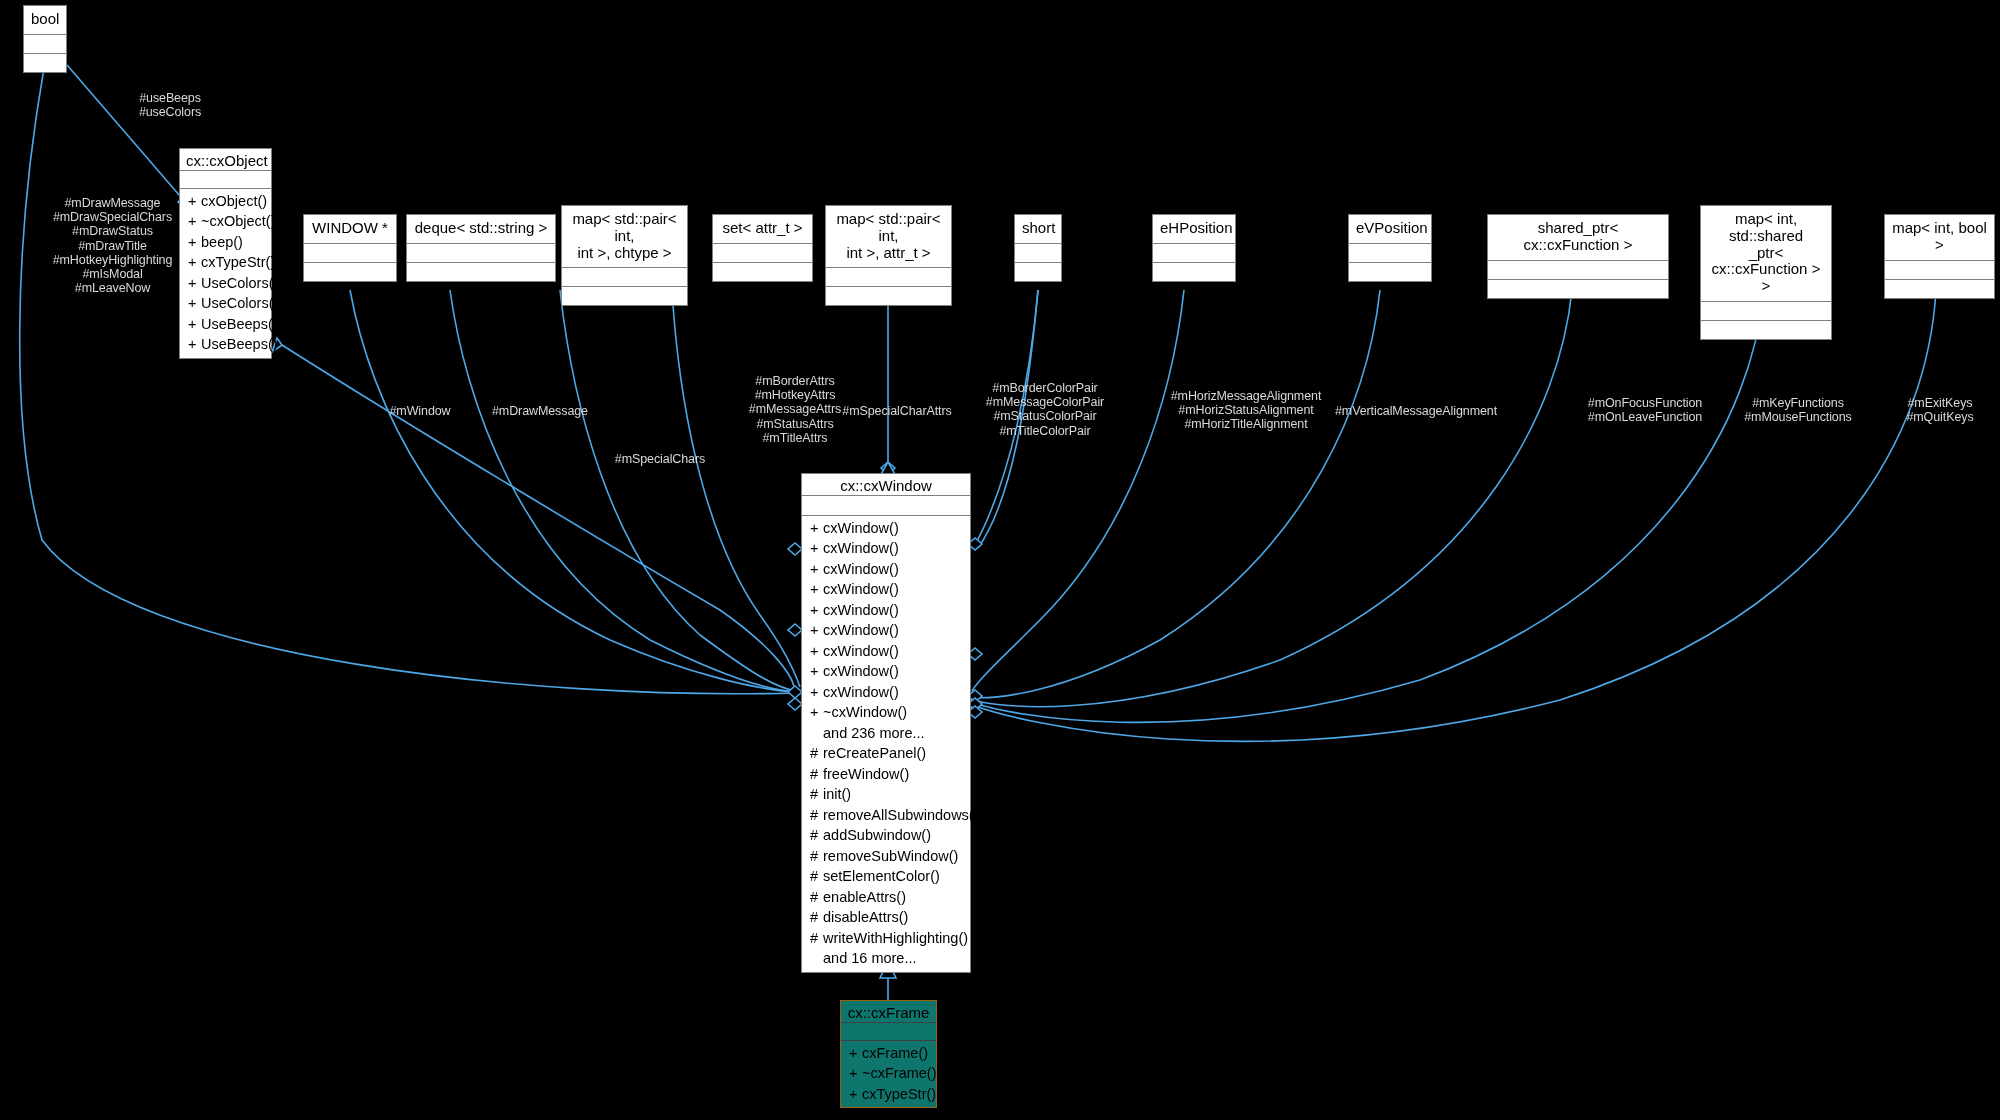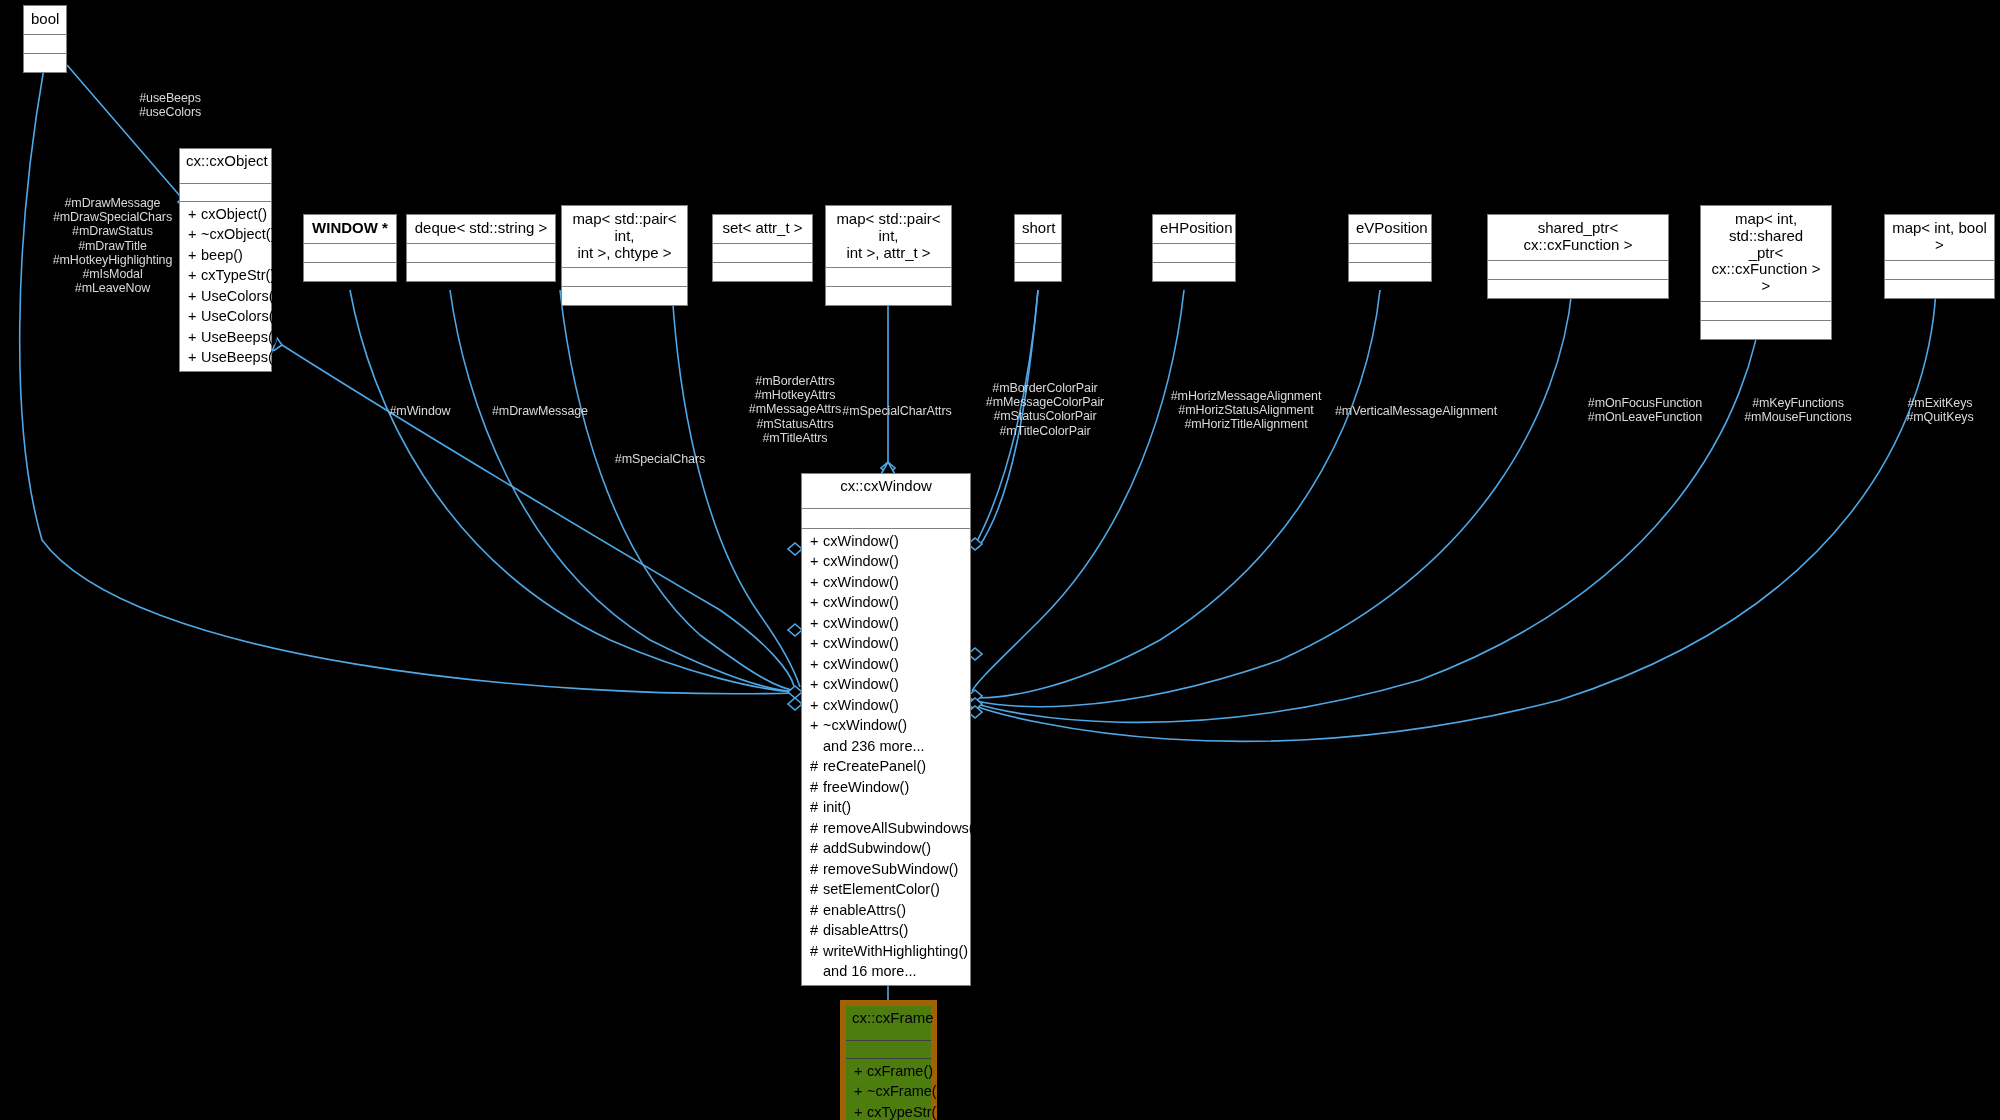--- a/index.html
+++ b/index.html
@@ -32,21 +32,21 @@
     box-sizing: border-box;
     background: #ffffff;
     border: 1px solid #808080;
     color: #000000;
     z-index: 5;
   }
   .umlbox .title {
     text-align: center;
     font-size: 15px;
     line-height: 1.12;
-    padding: 4px 6px 13px 6px;
+    padding: 4px 6px 0 6px;
     border-bottom: 1px solid #808080;
     white-space: pre-line;
   }
   .umlbox .attrs {
     border-bottom: 1px solid #808080;
     min-height: 17px;
   }
   .umlbox .attrs.tall { min-height: 19px; }
   .umlbox .ops {
     padding: 2px 0 3px 0;
@@ -68,22 +68,22 @@
   
   .typebox .title { padding: 5px 7px 6px 7px; }
   .typebox .c2, .typebox .c3 {
     height: 18px;
     border-bottom: 1px solid #808080;
   }
   .typebox .c3 { border-bottom: none; }
 
   
   .umlbox.current {
-    background: #4d7c0f;
-    border: 6px solid #a16207;
+    background: #0f766e;
+    border: 1px solid #a16207;
   }
   .umlbox.current .title,
   .umlbox.current .attrs { border-bottom-color: #404040; }
 
   
   .elabel {
     position: absolute;
     color: #d9d9d9;
     font-size: 12.5px;
     line-height: 14.2px;
@@ -168,21 +168,21 @@
       <div class="row"><span class="vis">+</span><span>~cxObject()</span></div>
       <div class="row"><span class="vis">+</span><span>beep()</span></div>
       <div class="row"><span class="vis">+</span><span>cxTypeStr()</span></div>
       <div class="row"><span class="vis">+</span><span>UseColors()</span></div>
       <div class="row"><span class="vis">+</span><span>UseColors()</span></div>
       <div class="row"><span class="vis">+</span><span>UseBeeps()</span></div>
       <div class="row"><span class="vis">+</span><span>UseBeeps()</span></div>
     </div>
   </div>
 
-  <div class="umlbox typebox" style="left:303px; top:214px; width:94px;font-weight:bold;">
+  <div class="umlbox typebox" style="left:303px; top:214px; width:94px;">
     <div class="title">WINDOW *</div>
     <div class="c2"></div>
     <div class="c3"></div>
   </div>
 
   <div class="umlbox typebox" style="left:406px; top:214px; width:150px;">
     <div class="title">deque&lt; std::string &gt;</div>
     <div class="c2"></div>
     <div class="c3"></div>
   </div>

